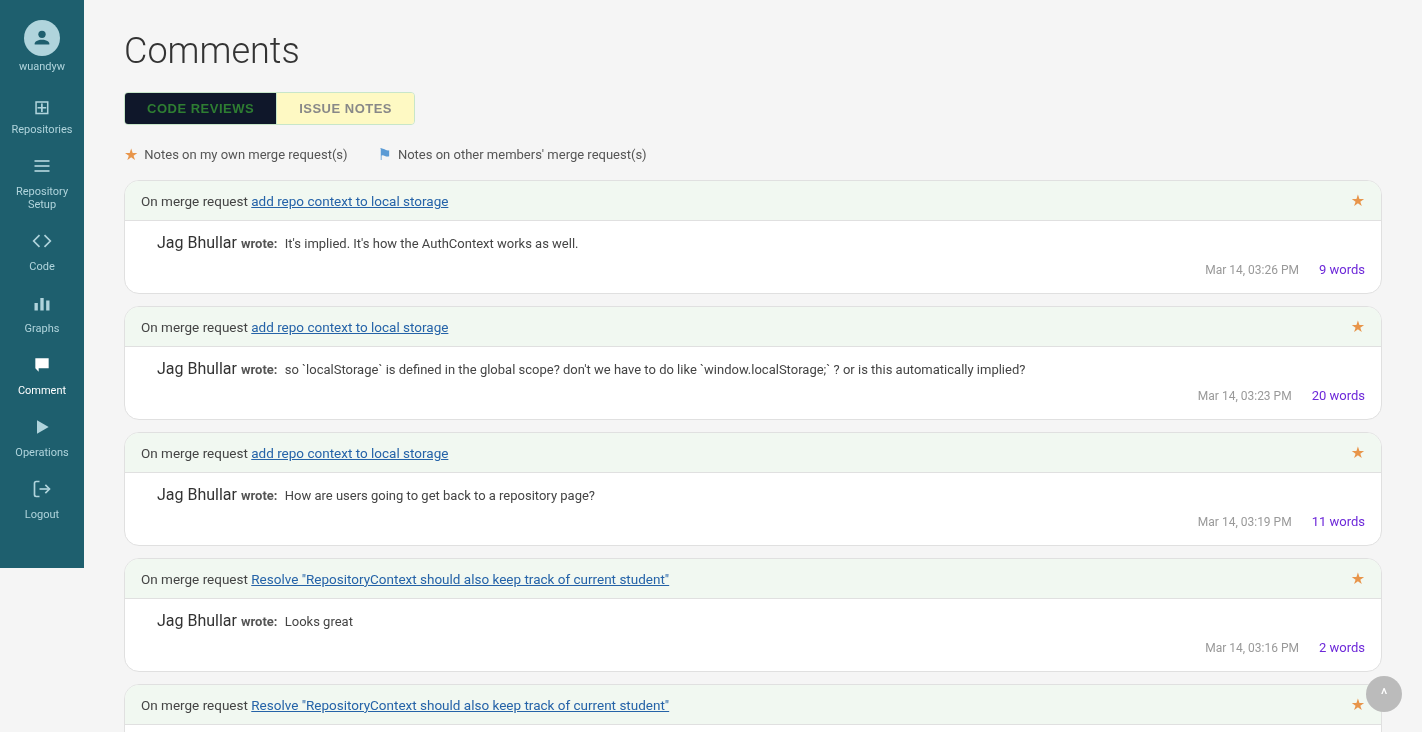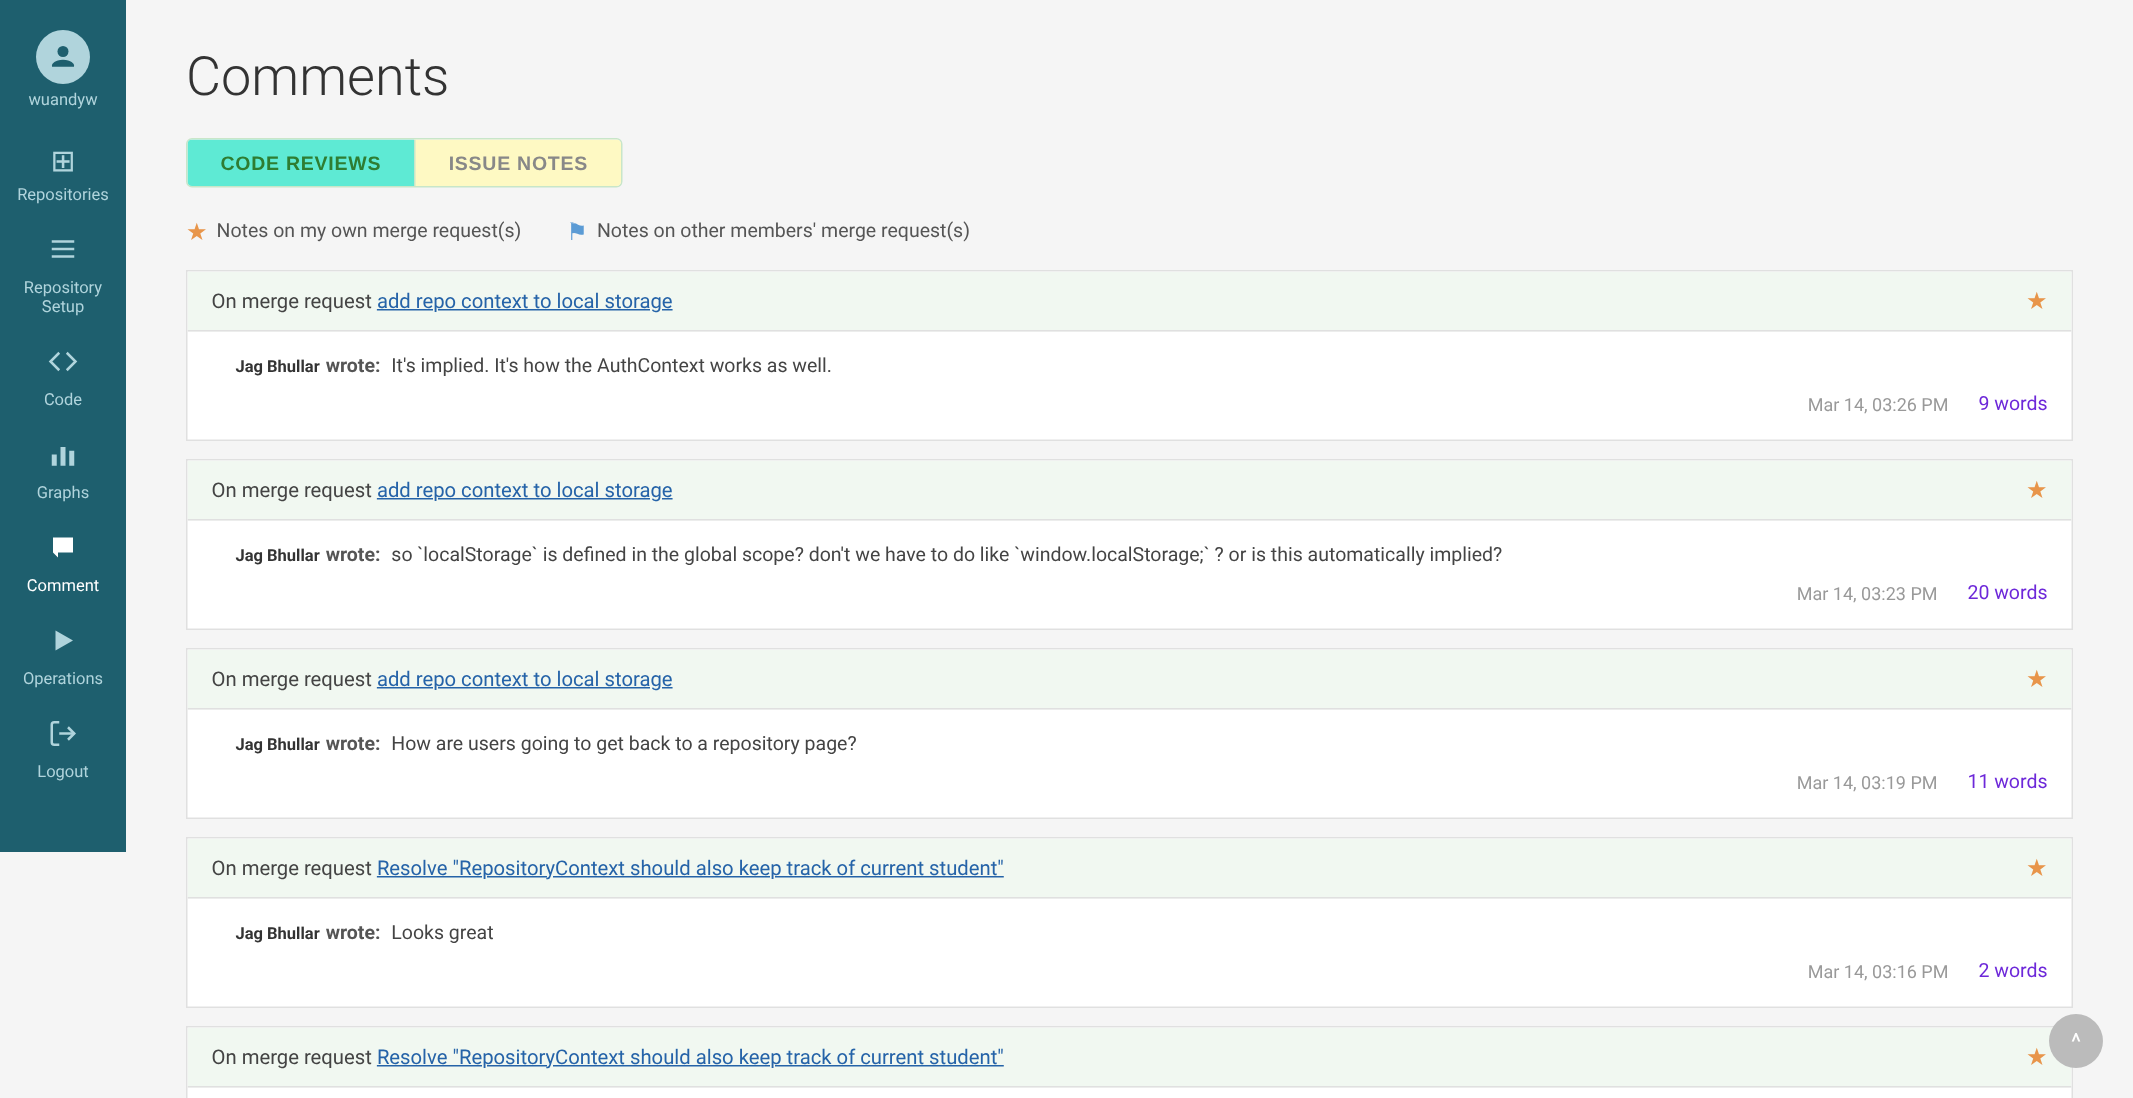--- a/index.html
+++ b/index.html
@@ -84,21 +84,21 @@
     .tab {
       padding: 8px 22px;
       font-size: 13px;
       font-weight: 600;
       cursor: pointer;
       letter-spacing: 0.5px;
       border: none;
       background: transparent;
     }
     .tab.active {
-      background: #5eead4;
+      background: #0f172a;
       color: #2e7d32;
     }
     .tab.inactive {
       background: #fef9c3;
       color: #888;
       border-left: 1px solid #c8e6c9;
     }
 
     
     .filter-row {
@@ -116,21 +116,21 @@
     }
     .star-icon { color: #e8954a; font-size: 16px; }
     .blue-icon { color: #5b9bd5; font-size: 16px; }
 
     
     .comments-list { display: flex; flex-direction: column; gap: 0; }
 
     .comment-card {
       background: #fff;
       border: 1px solid #e0e0e0;
-      border-radius: 0;
+      border-radius: 15px;
       margin-bottom: 12px;
       overflow: hidden;
     }
     .comment-header {
       background: #f1f8f1;
       padding: 10px 16px;
       display: flex;
       justify-content: space-between;
       align-items: center;
       border-bottom: 1px solid #e0e0e0;
@@ -143,23 +143,23 @@
       color: #2563a8;
       text-decoration: underline;
       font-size: 13.5px;
     }
     .comment-star { color: #e8954a; font-size: 16px; cursor: pointer; }
 
     .comment-body {
       padding: 12px 16px 16px 32px;
     }
     .comment-author {
-      font-size: 11px;
+      font-size: 16px;
       color: #333;
-      font-weight: 700;
+      font-weight: 400;
     }
     .comment-wrote {
       font-size: 13px;
       color: #555;
       font-weight: bold;
     }
     .comment-text {
       font-size: 13px;
       color: #444;
       margin-left: 4px;

